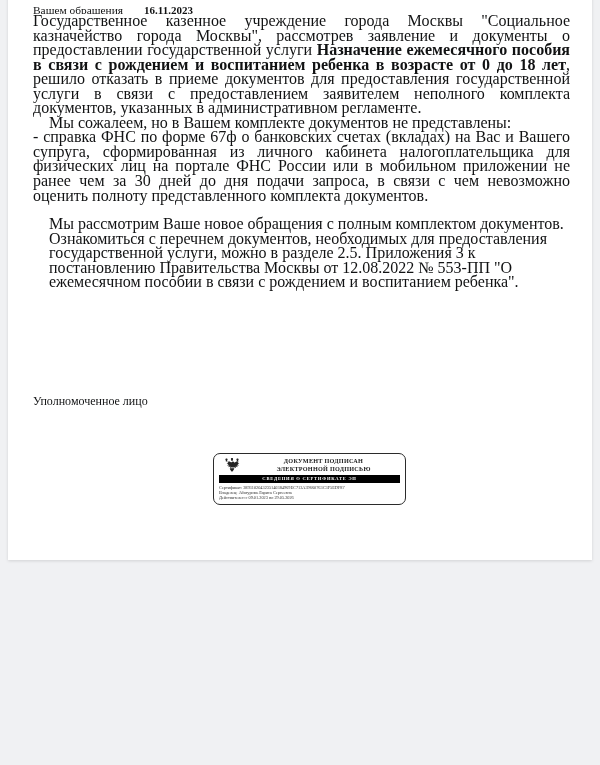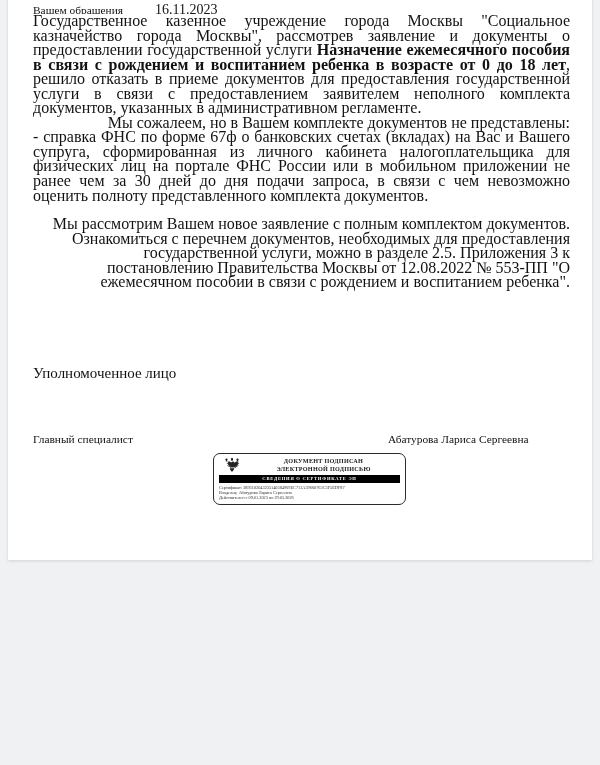--- a/index.html
+++ b/index.html
@@ -39,50 +39,50 @@
     font-family: "Liberation Serif", "DejaVu Serif", serif;
     font-size: 16px;
     line-height: 14.55px;
     color: #111213;
     text-align: justify;
     text-justify: inter-word;
     margin: 0;
     -webkit-font-smoothing: antialiased;
   }
   .doc-text.left-align {
-    text-align: right;
+    text-align: left;
     margin-left: 16px;
   }
   .bold {
     font-weight: bold;
   }
 
   
   .header-line {
     position: relative;
     height: 14px;
     overflow: hidden;
     margin: 0;
   }
   .header-line .lbl {
     font-size: 11.4px;
     color: #111213;
   }
   .header-line .date-val {
-    font-size: 14px;
-    font-weight: normal;
-    color: #111213;
-    margin-left: 32px;
+    font-size: 11px;
+    font-weight: bold;
+    color: #111213;
+    margin-left: 21px;
   }
   .gap-md { height: 14px; }
 
   
   .sig-role {
-    margin-top: 76px;
-    font-size: 15px;
+    margin-top: 104px;
+    font-size: 12px;
     line-height: 14.55px;
     color: #111213;
   }
   .sig-row {
     margin-top: 52px;
     position: relative;
     height: 16px;
     font-size: 11.4px;
     line-height: 14.55px;
     color: #111213;
@@ -178,30 +178,26 @@
     </div>
 
     <p class="doc-text"><span>Государственное казенное учреждение города Москвы "Социальное казначейство города Москвы", рассмотрев заявление и документы о предоставлении государственной услуги </span><span class="bold">Назначение ежемесячного пособия в связи с рождением и воспитанием ребенка в возрасте от 0 до 18 лет</span><span>, решило отказать в приеме документов для предоставления государственной услуги в связи с предоставлением заявителем неполного комплекта документов, указанных в административном регламенте.</span></p>
 
     <p class="doc-text left-align">Мы сожалеем, но в Вашем комплекте документов не представлены:</p>
 
     <p class="doc-text">- справка ФНС по форме 67ф о банковских счетах (вкладах) на Вас и Вашего супруга, сформированная из личного кабинета налогоплательщика для физических лиц на портале ФНС России или в мобильном приложении не ранее чем за 30 дней до дня подачи запроса, в связи с чем невозможно оценить полноту представленного комплекта документов.</p>
 
     <div class="gap-md"></div>
 
-    <p class="doc-text left-align">Мы рассмотрим Вашем новое заявление с полным комплектом документов.</p>
+    <p class="doc-text left-align">Мы рассмотрим Ваше новое обращения с полным комплектом документов.</p>
 
     <p class="doc-text left-align">Ознакомиться с перечнем документов, необходимых для предоставления государственной услуги, можно в разделе 2.5. Приложения 3 к постановлению Правительства Москвы от 12.08.2022 № 553-ПП "О ежемесячном пособии в связи с рождением и воспитанием ребенка".</p>
 
     <div class="sig-role">Уполномоченное лицо</div>
 
-    <div class="sig-row">
-      <span class="sig-title">Главный специалист</span>
-      <span class="sig-name">Абатурова Лариса Сергеевна</span>
-    </div>
 
   </div>
 
   <div class="stamp">
 
     <div class="stamp-top">
       <svg class="stamp-emblem" viewBox="0 0 48 34" aria-hidden="true">
         <g fill="#232323">
           <path d="M24 2c1.5 0 2.3 1 2.3 2.2 0 1-.6 1.7-1.3 2.1l.6 1.6h-3.2l.6-1.6c-.7-.4-1.3-1.1-1.3-2.1C21.7 3 22.5 2 24 2z"></path>
           <path d="M13 3.2c1.4 0 2.2 1 2.2 2.1 0 .9-.5 1.6-1.2 2l.6 1.5h-3.1l.5-1.5c-.7-.4-1.2-1.1-1.2-2 0-1.1.8-2.1 2.2-2.1z"></path>

